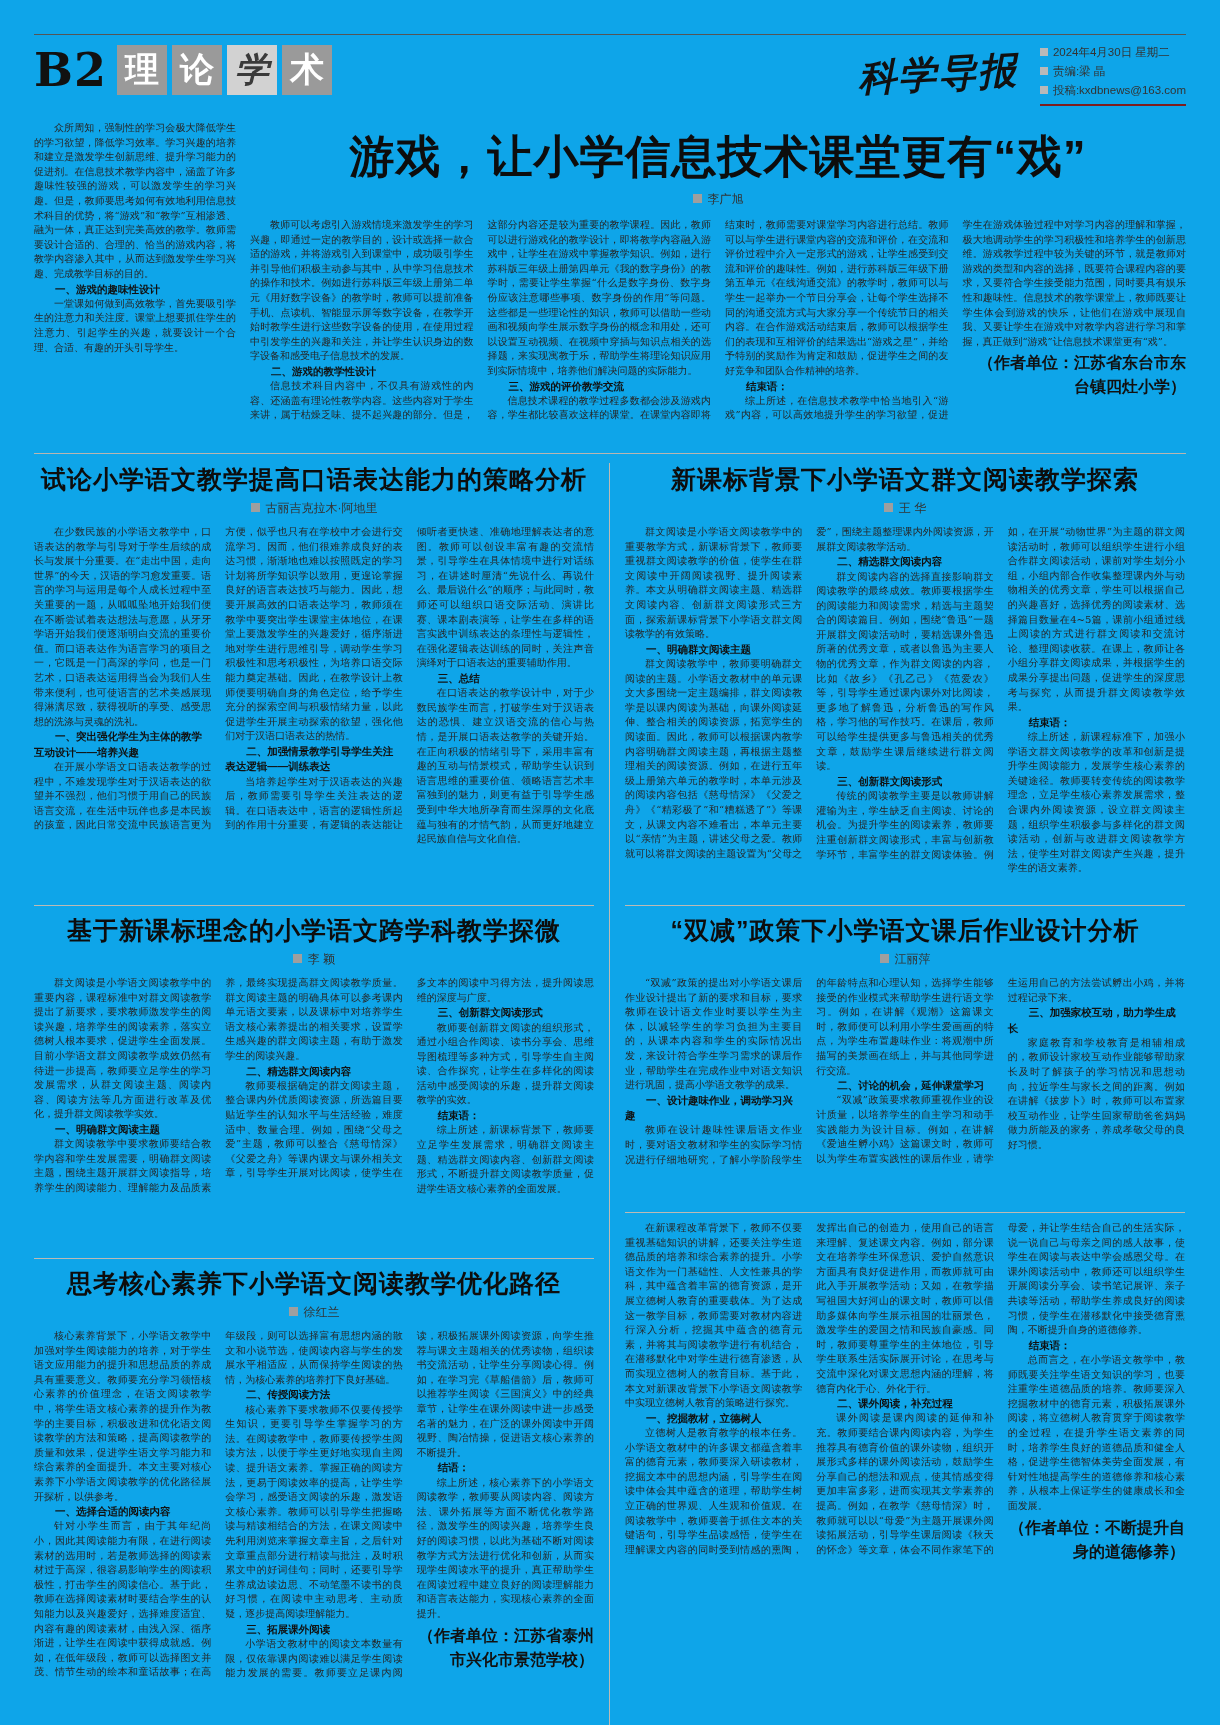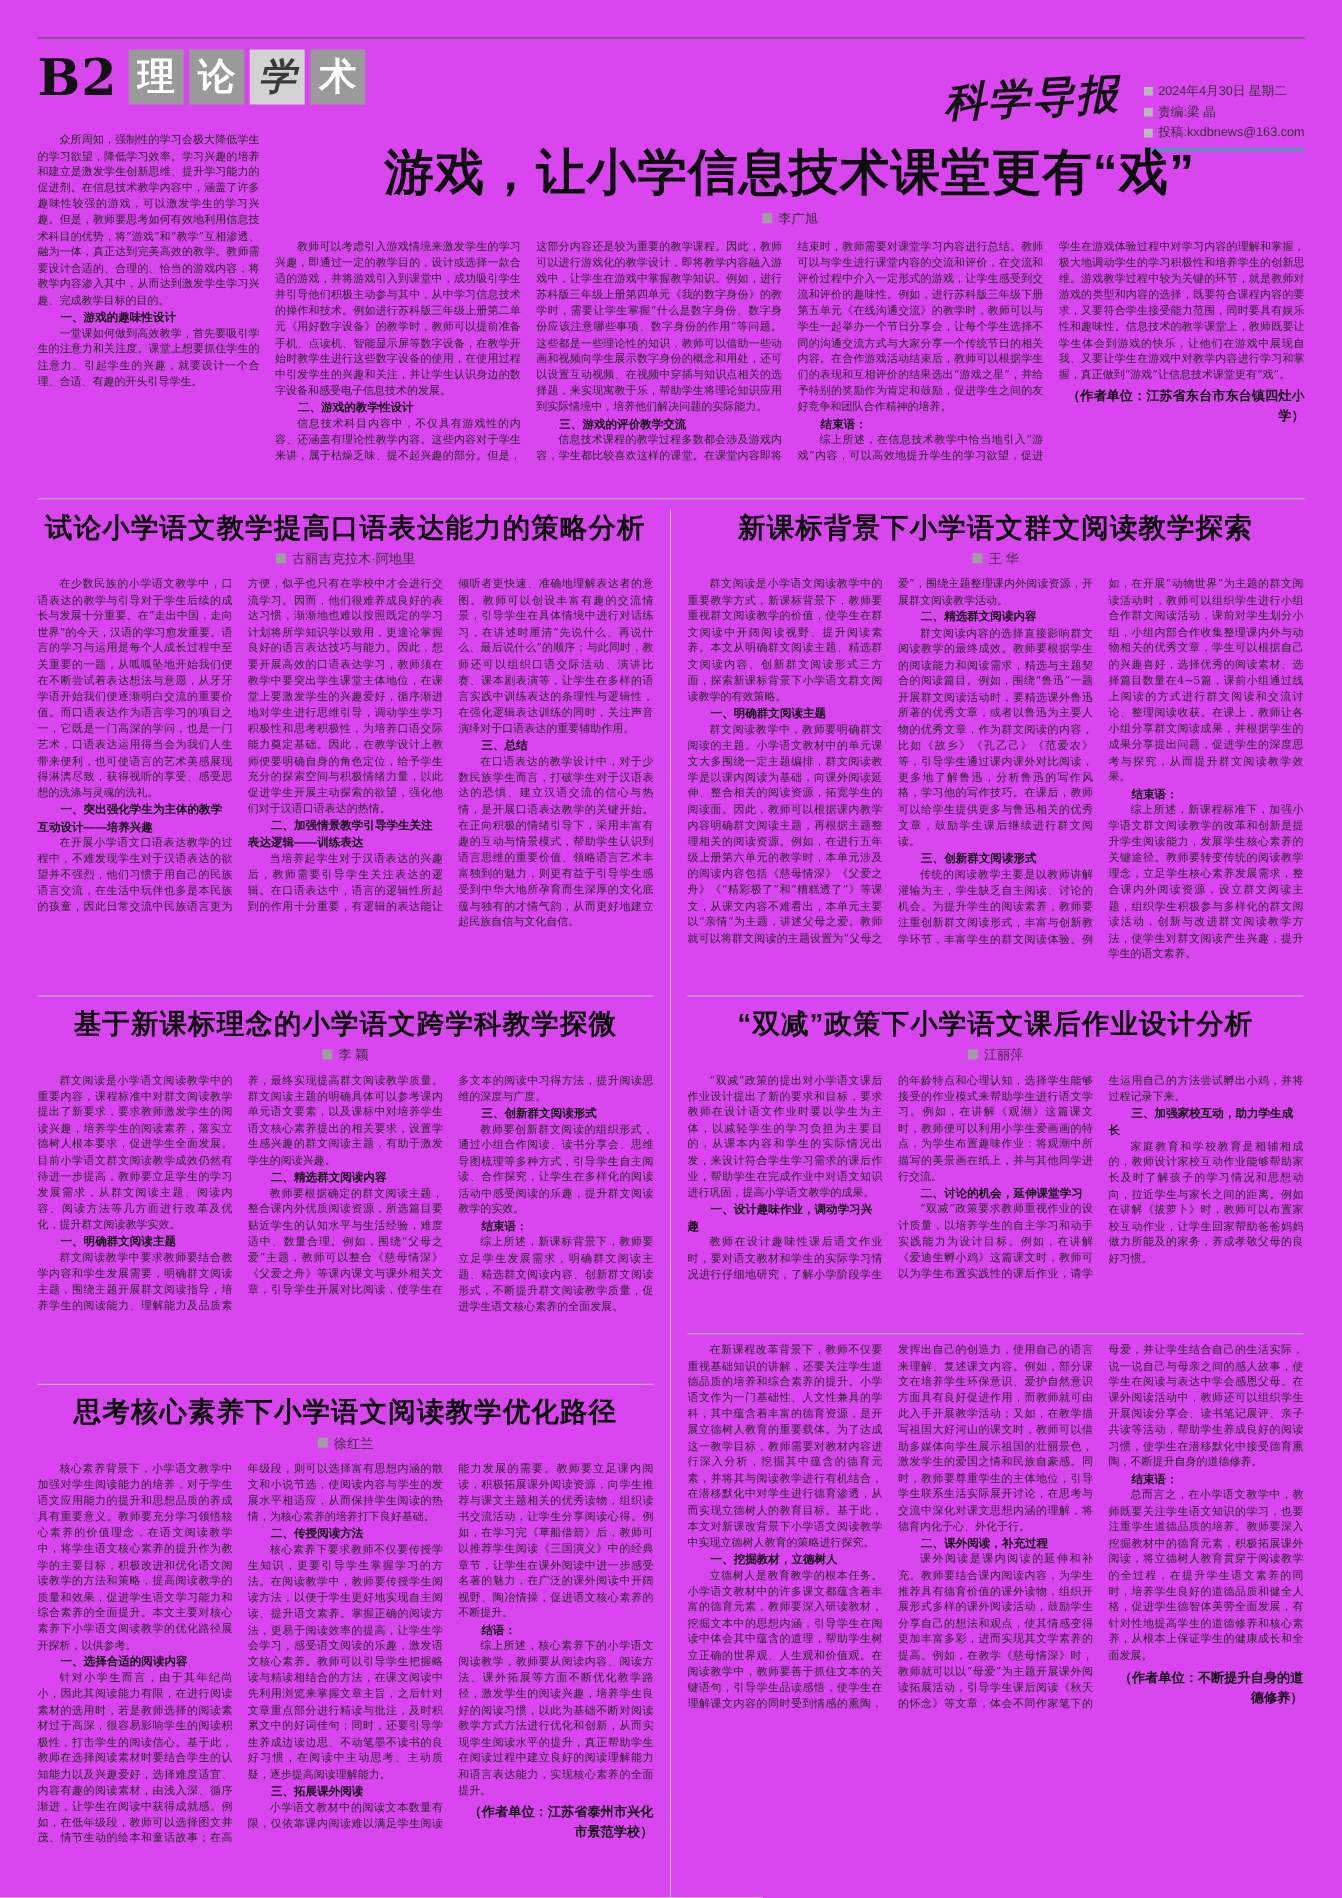--- a/index.html
+++ b/index.html
@@ -1,19 +1,19 @@
 <!DOCTYPE html>
 <html><head>
 <meta charset="utf-8">
 <style>
   * { margin:0; padding:0; box-sizing:border-box; }
   html,body { background:#e8e6e2; }
   .page {
     position:relative; width:1220px; height:1725px; margin:0 auto;
-    background:#d946ef; color:#222; overflow:hidden;
+    background:#0ea5e9; color:#222; overflow:hidden;
     font-family:"DejaVu Serif","Liberation Serif",serif;
     padding:34px 34px 0 34px;
   }
   .topline { border-top:1.5px solid #555; margin-bottom:8px; }
 
   
   .mast { display:flex; align-items:flex-start; justify-content:space-between; height:74px; }
   .mast-left { display:flex; align-items:center; gap:10px; }
   .pageno { font-family:"DejaVu Serif",serif; font-size:46px; font-weight:bold; color:#111; letter-spacing:1px; }
   .tiles { display:flex; gap:5px; }
@@ -22,29 +22,29 @@
     font-family:"Liberation Sans",sans-serif; font-weight:bold; font-size:34px;
     display:flex; align-items:center; justify-content:center;
   }
   .tile.alt { background:#d2d2d2; color:#3a3a3a; font-style:italic; }
   .mast-right { display:flex; align-items:center; gap:22px; }
   .paper-name {
     font-family:"DejaVu Serif",serif; font-style:italic; font-weight:bold;
     font-size:38px; color:#111; transform:rotate(-3deg); letter-spacing:2px;
   }
   .info { font-family:"Liberation Sans",sans-serif; font-size:11.5px; color:#333;
-    border-bottom:2px solid #14b8a6; padding-bottom:4px; line-height:1.65;margin-top:31px; }
+    border-bottom:2px solid #7f1d1d; padding-bottom:4px; line-height:1.65; }
   .info .row { display:flex; align-items:center; gap:5px; }
   .bullet { width:8px; height:8px; background:#b9b9b9; display:inline-block; flex:0 0 auto; }
 
   
   .para { font-size:10px; line-height:1.46; text-align:justify; text-indent:2em; color:#262626; }
   .sub  { font-size:10.5px; line-height:1.46; text-indent:2em; font-weight:bold;
           font-family:"Liberation Sans",sans-serif; color:#111; }
-  .attr { font-size:12px; line-height:1.5; font-weight:bold; text-align:right;
+  .attr { font-size:16px; line-height:1.5; font-weight:bold; text-align:right;
           font-family:"Liberation Sans",sans-serif; color:#111; margin-top:2px; }
 
   .headline { text-align:center; font-family:"Liberation Sans",sans-serif;
               font-weight:900; color:#0d0d0d; letter-spacing:1px; }
   .byline { text-align:center; font-size:12px; color:#333; margin:4px 0 8px 0;
             font-family:"Liberation Sans",sans-serif; }
   .sq { display:inline-block; width:9px; height:9px; background:#9f9f9f; margin-right:6px; }
 
   
   .top-art { display:flex; gap:14px; margin-top:4px; }

